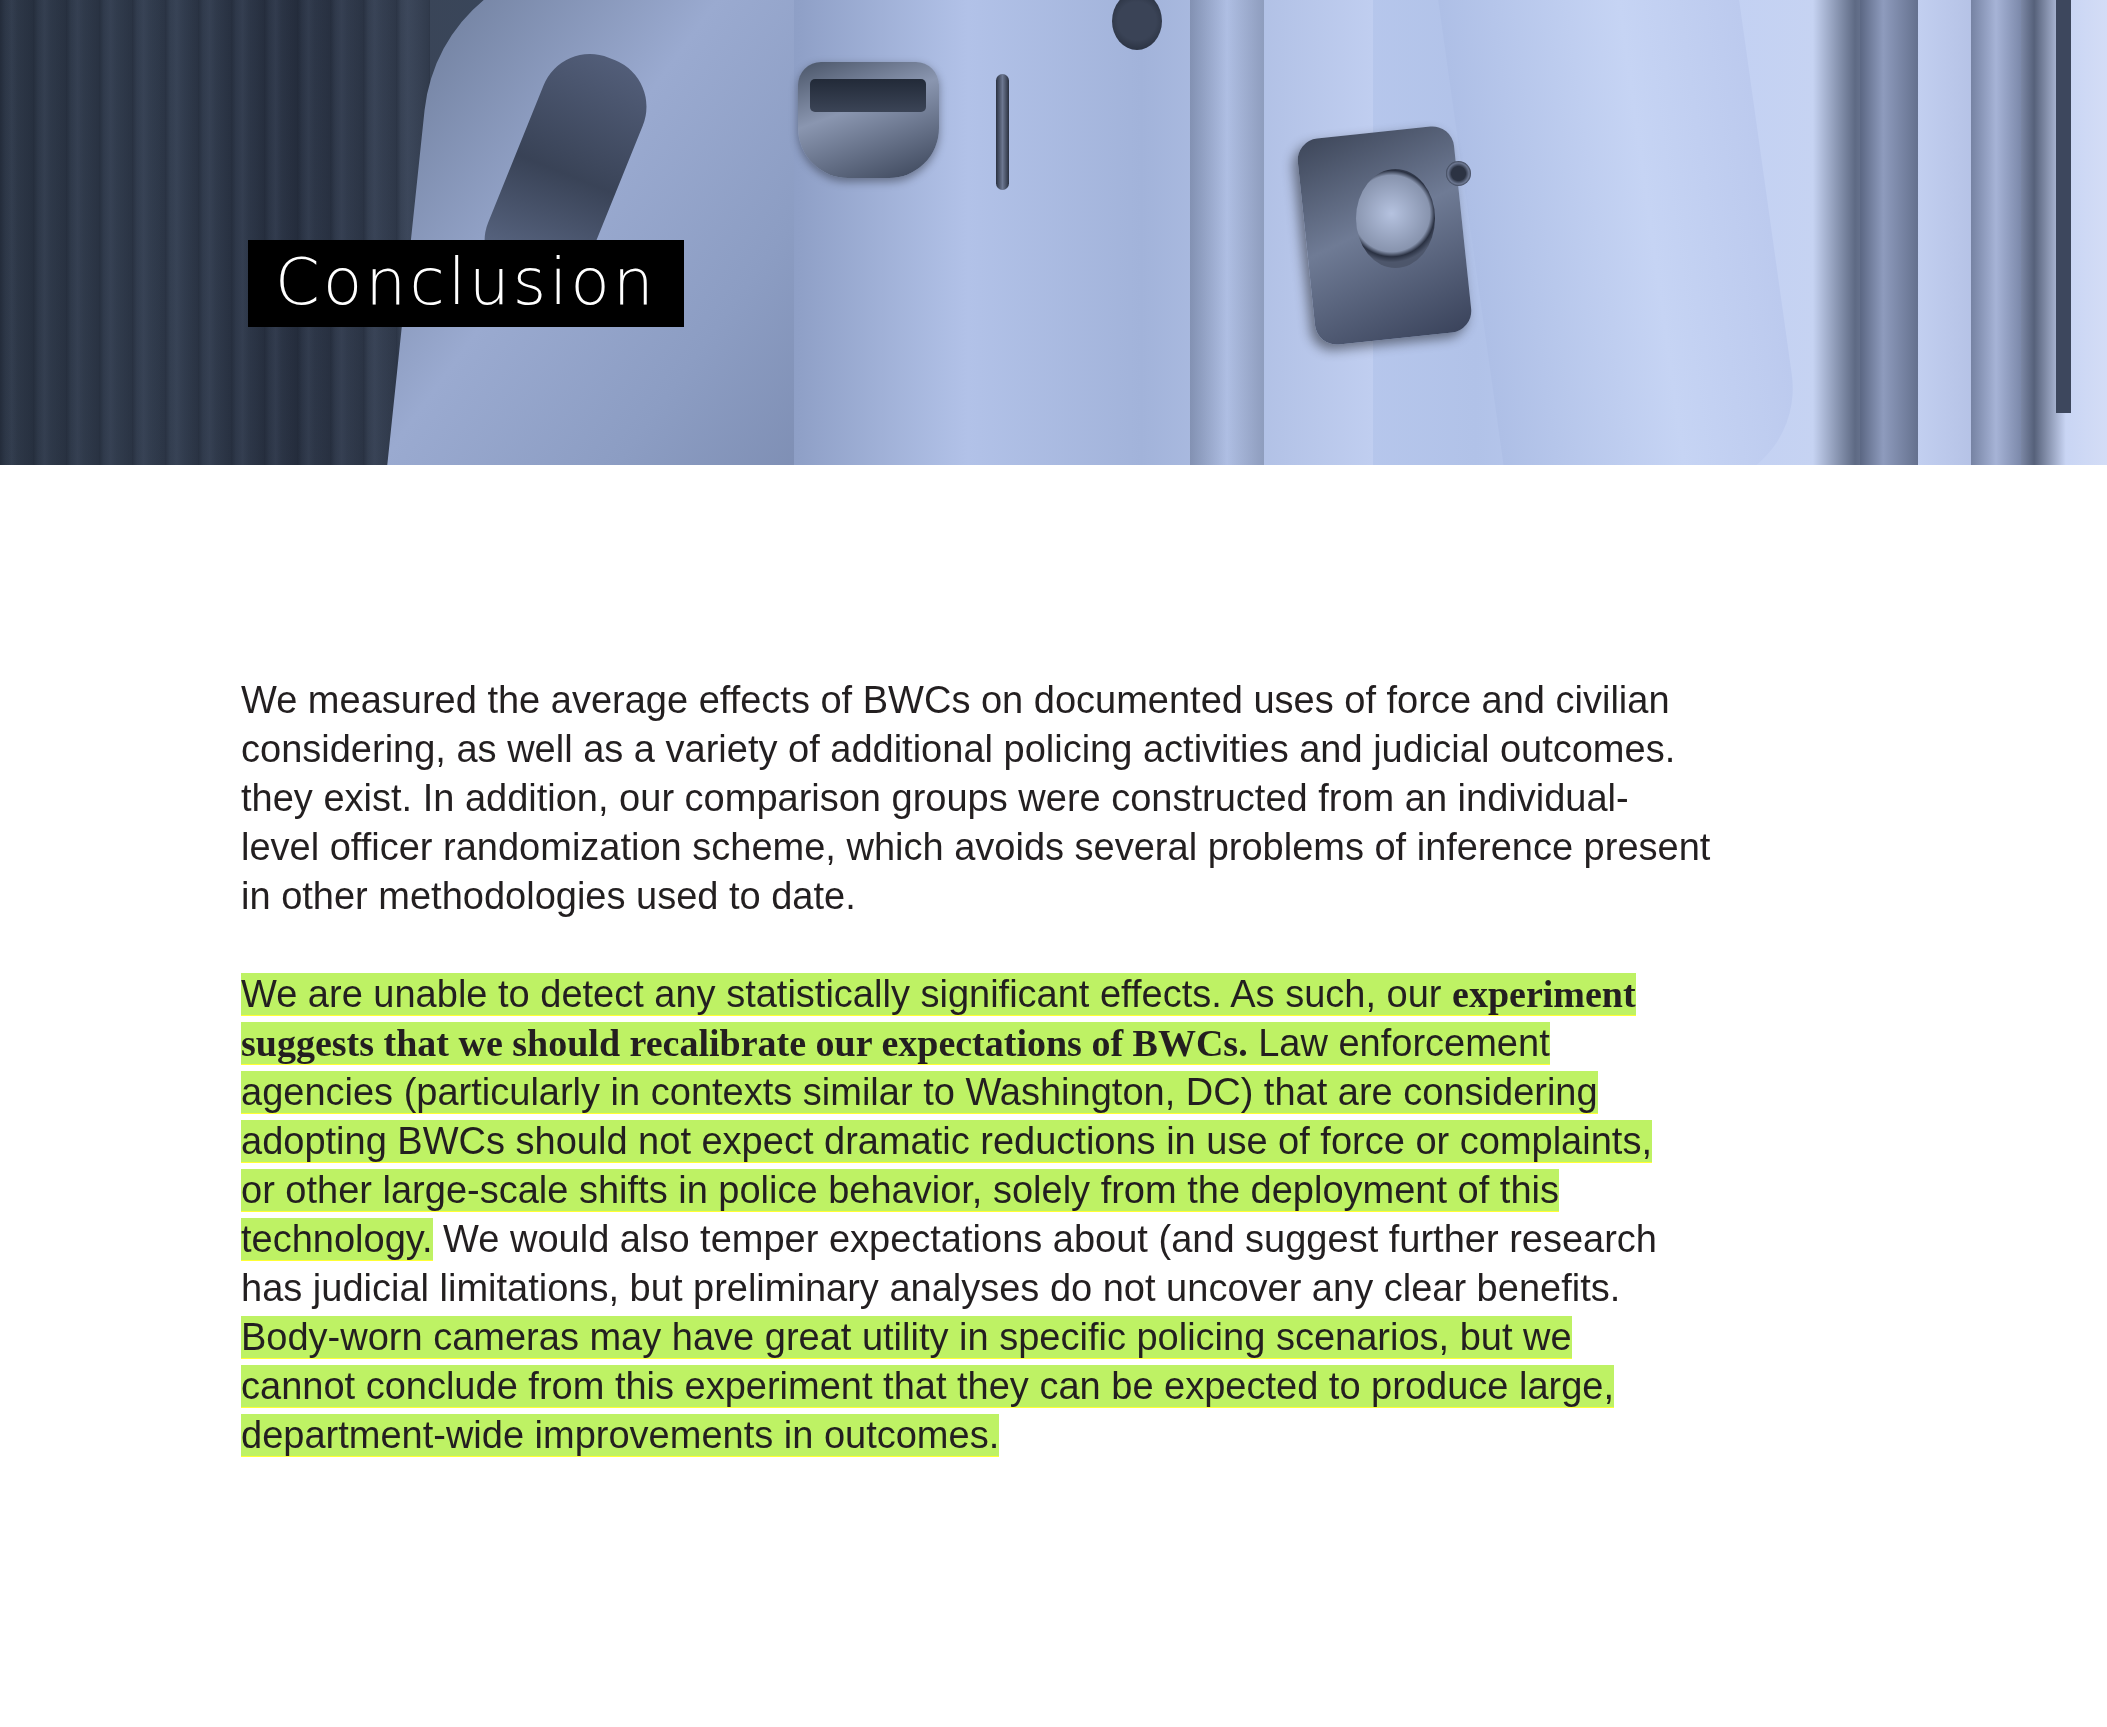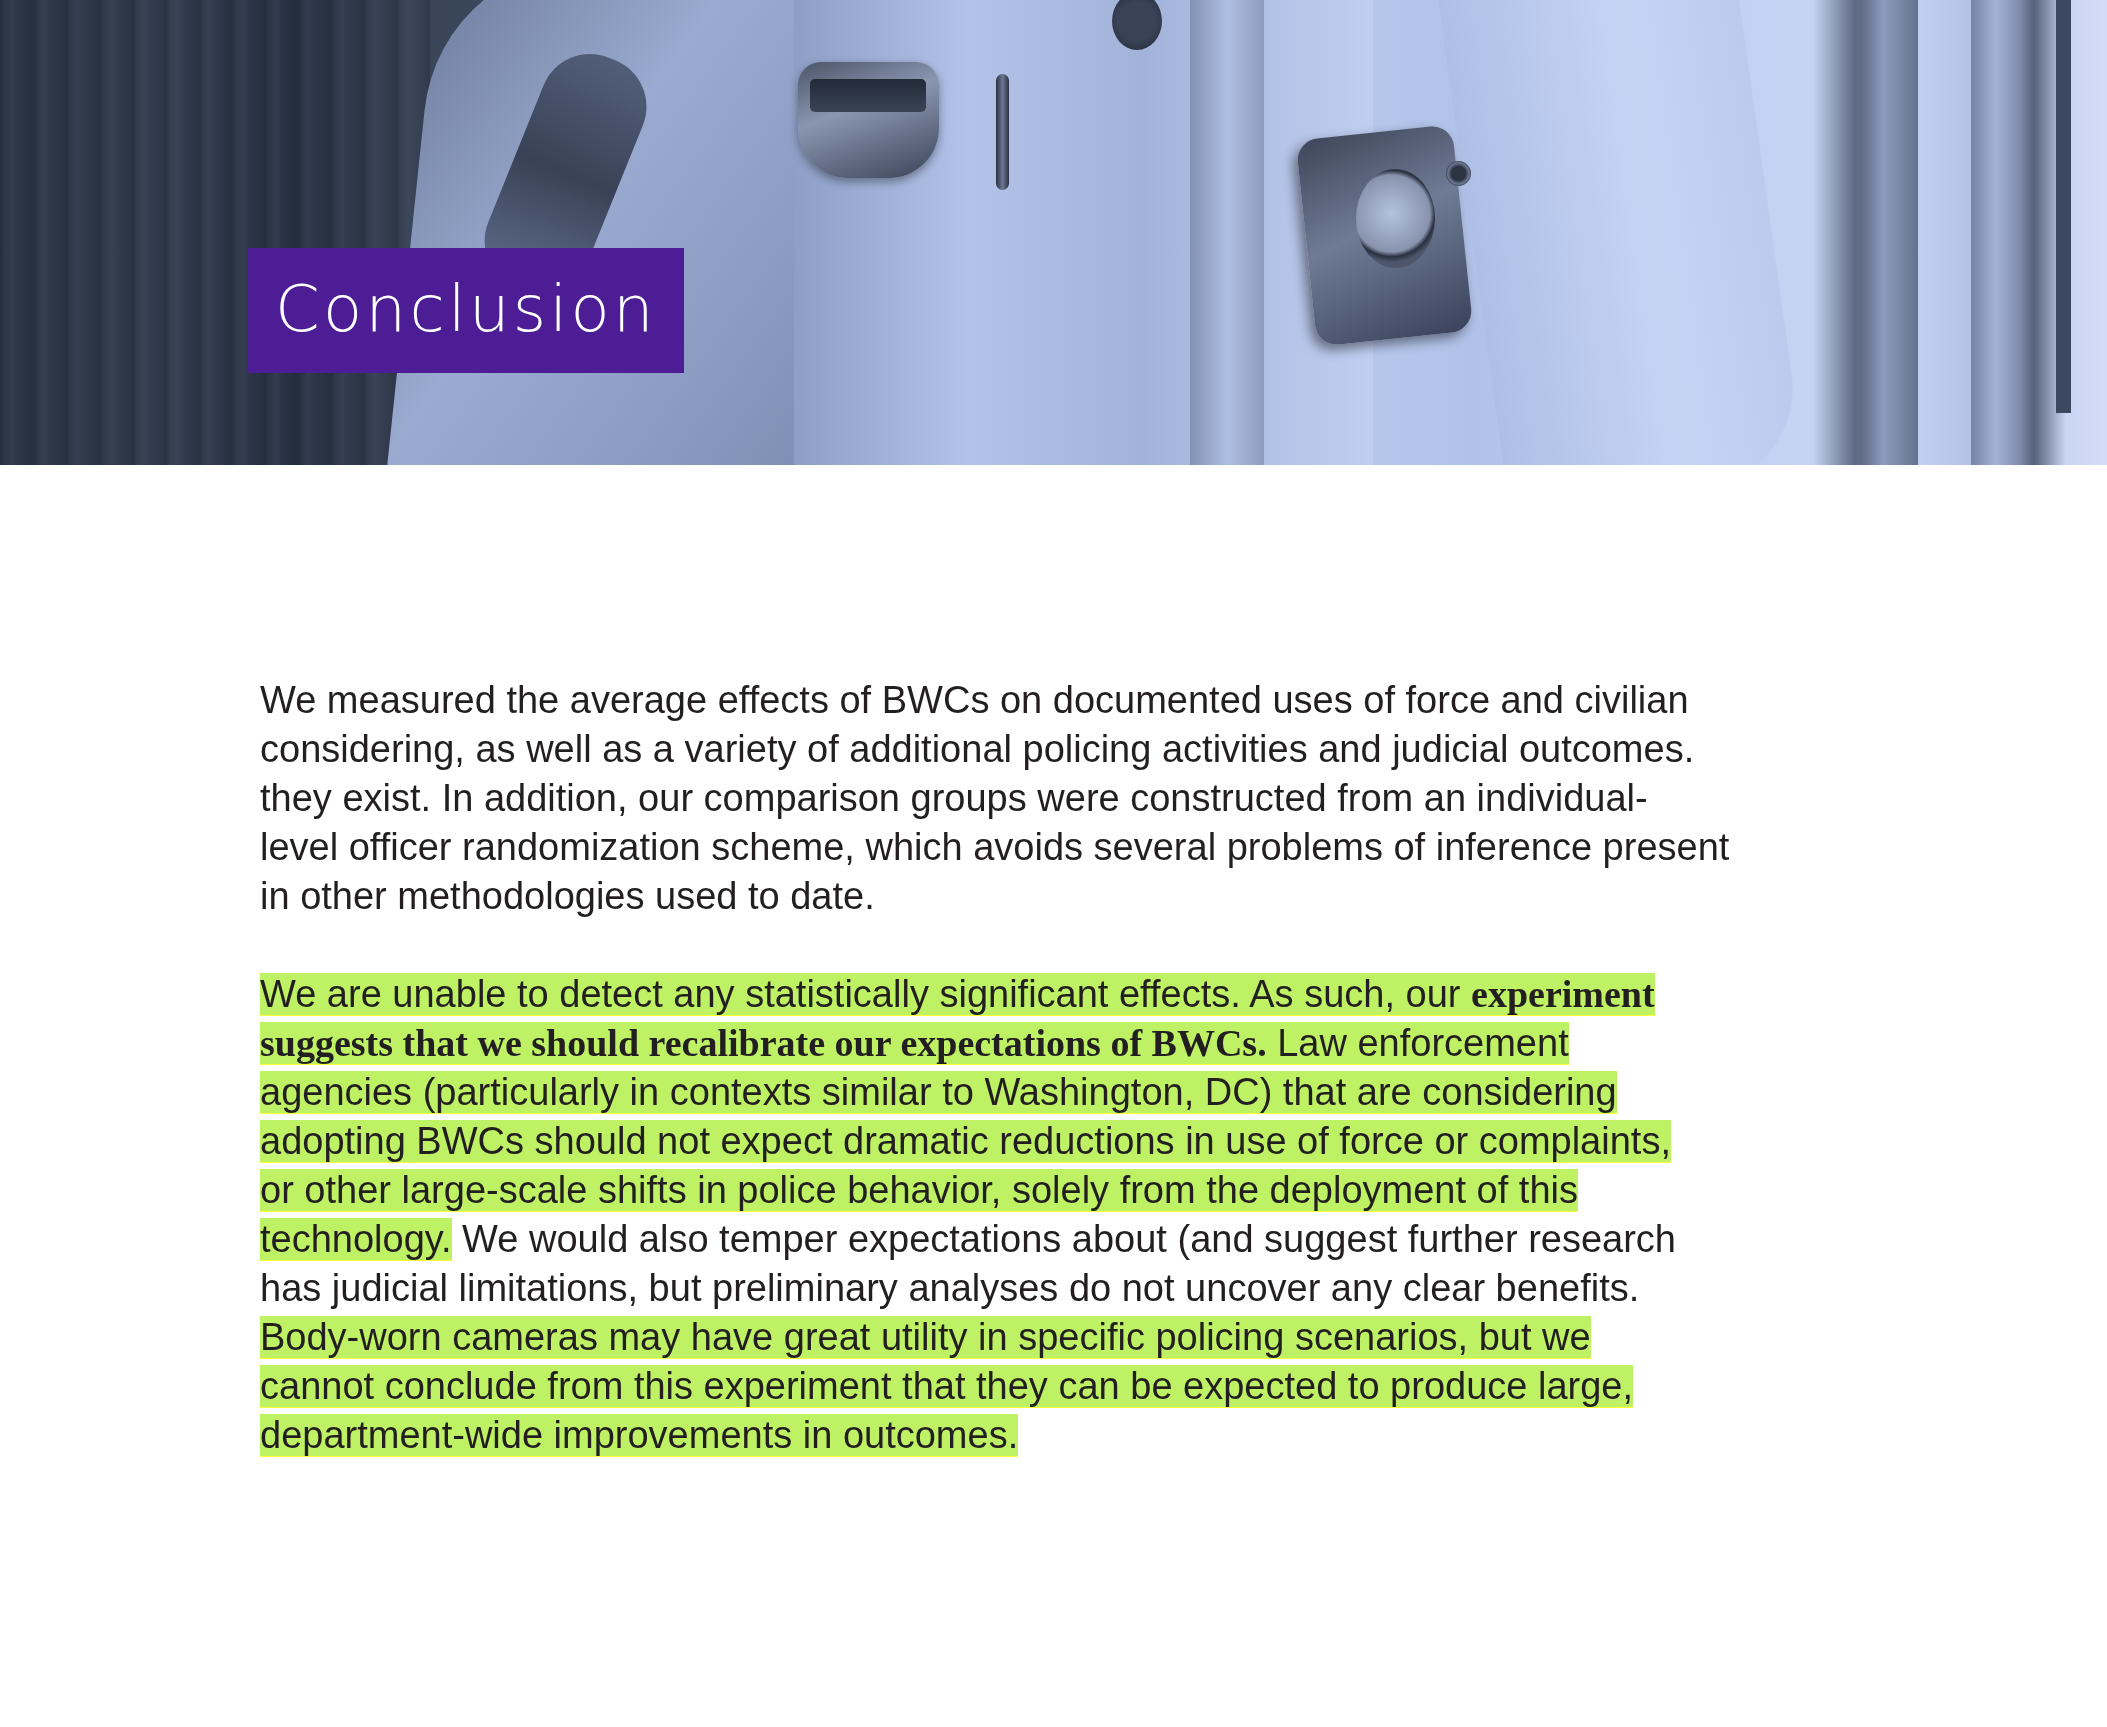--- a/index.html
+++ b/index.html
@@ -106,44 +106,43 @@
       background: linear-gradient(90deg, #7683a3 0%, #a6b3d6 50%, #7c89aa 100%);
     }
     .hero .door-frame3 {
       position: absolute; left: 2056px; top: 0; width: 15px; height: 413px;
       background: #3d475d;
     }
 
     
     .title-box {
       position: absolute;
-      left: 248px; top: 248px;
-      width: 436px; height: 125px;
-      background: #4c1d95;
+      left: 248px; top: 240px;
+      width: 436px; height: 87px;
+      background: #000000;
       display: flex; align-items: center; justify-content: center;
     }
     .title-box .title-text {
       color: #ffffff;
       font-family: "DejaVu Sans", sans-serif;
       font-weight: 200;
       font-size: 64px;
       letter-spacing: 3.3px;
       line-height: 1;
       margin-top: -3.3px;
     }
 
     
     .content {
       position: absolute;
       left: 241px; top: 676px;
       width: 1653px;
       color: #231f20;
       font-size: 38px;
       line-height: 49px;
-      margin-left: 19px;
     }
     .para { margin: 0; }
     .para + .para { margin-top: 49px; }
     .line { display: block; white-space: nowrap; height: 49px; }
     .seg { display: inline; }
     .hl { background: #bef264; box-shadow: 0 0.8px 0 #ffff00; }
     .b { font-weight: bold; font-family: Liberation Serif, serif; }
   </style>
 </head>
 <body>

